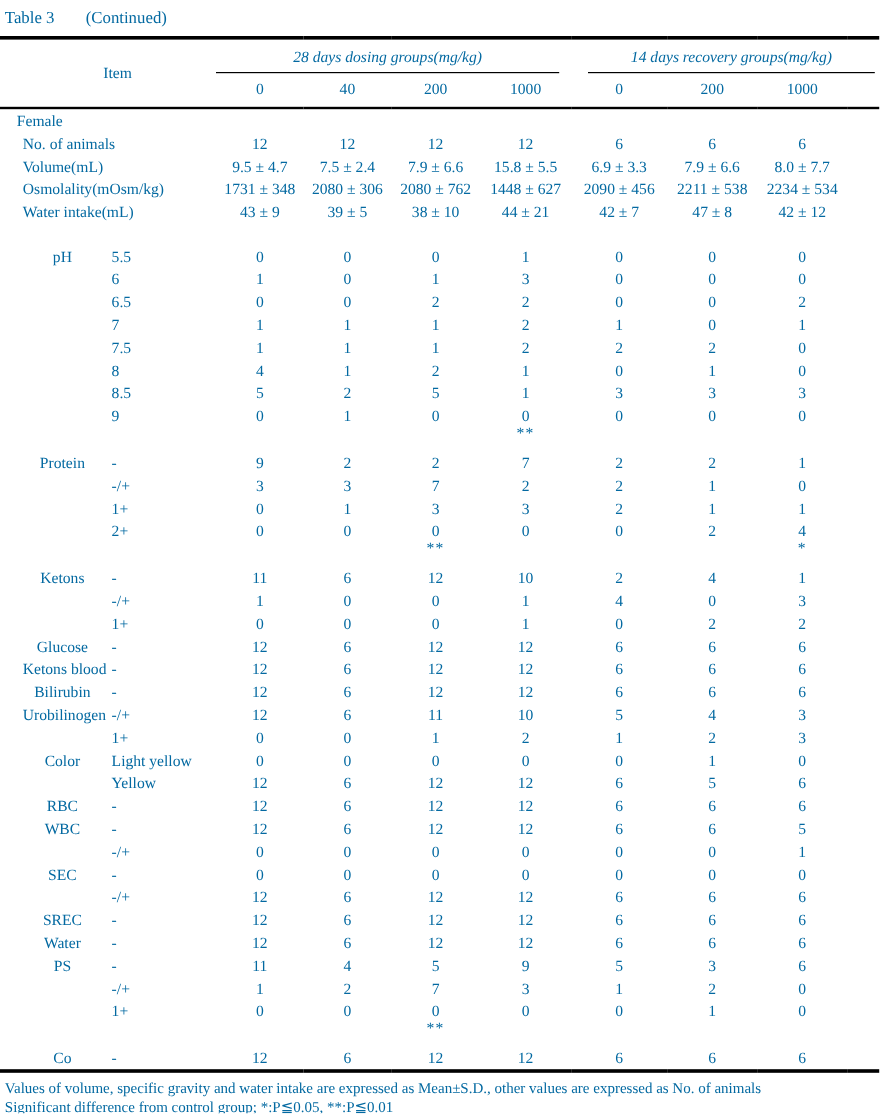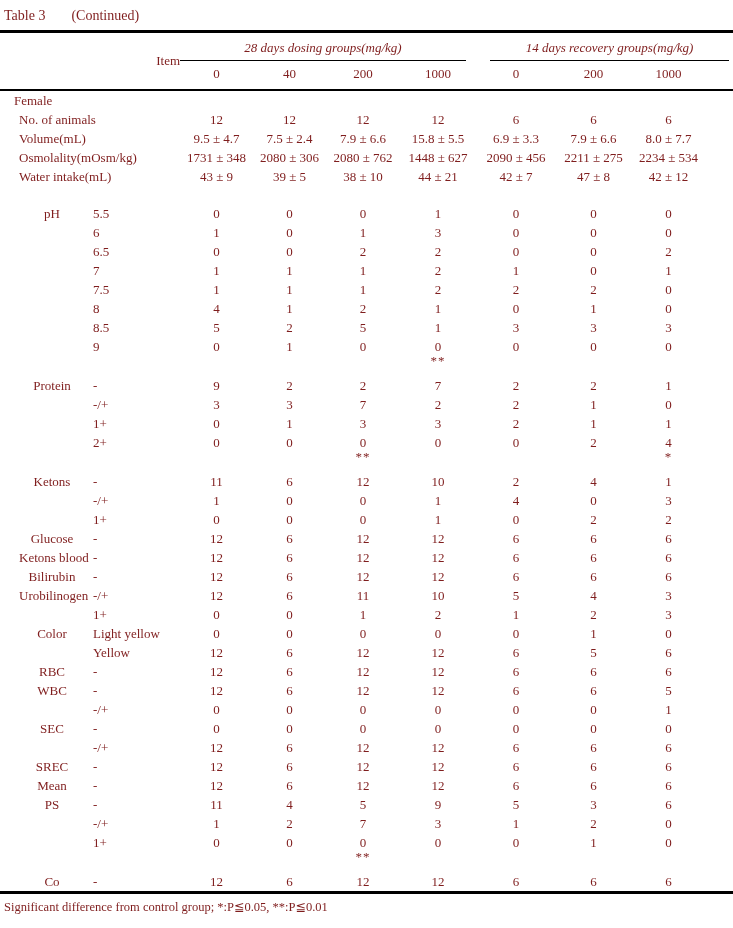--- a/index.html
+++ b/index.html
@@ -5,21 +5,21 @@
   html, body {
     margin: 0;
     padding: 0;
     background: #ffffff;
   }
   .page {
     position: relative;
     width: 733px;
     height: 928px;
     background: #ffffff;
-    color: #7f1d1d;
+    color: #0369a1;
     font-family: "Liberation Serif", "DejaVu Serif", serif;
     overflow: hidden;
   }
   .title-row {
     padding: 8px 0 0 4px;
     font-size: 14px;
     height: 22px;
   }
   .title-row .cont {
     margin-left: 26px;
@@ -34,21 +34,21 @@
   }
   thead {
     border-bottom: 2.5px solid #000;
   }
   thead th {
     font-weight: normal;
     font-size: 13px;
     padding: 0;
   }
   th.th-item {
-    text-align: right;
+    text-align: center;
     vertical-align: middle;
     padding-left: 16px;
   }
   .grp {
     padding: 7px 0 4px 0;
     border-bottom: 1px solid #000;
     text-align: center;
     white-space: nowrap;
     font-style: italic;
   }
@@ -156,21 +156,21 @@
           <td class="val-cell"></td>
         </tr>
         <tr class="data-row">
           <td class="item-cell">Osmolality(mOsm/kg)</td>
           <td class="sub-cell"></td>
           <td class="val-cell">1731 ± 348</td>
           <td class="val-cell">2080 ± 306</td>
           <td class="val-cell">2080 ± 762</td>
           <td class="val-cell">1448 ± 627</td>
           <td class="val-cell">2090 ± 456</td>
-          <td class="val-cell">2211 ± 275</td>
+          <td class="val-cell">2211 ± 538</td>
           <td class="val-cell">2234 ± 534</td>
           <td class="val-cell"></td>
         </tr>
         <tr class="data-row">
           <td class="item-cell">Water intake(mL)</td>
           <td class="sub-cell"></td>
           <td class="val-cell">43 ± 9</td>
           <td class="val-cell">39 ± 5</td>
           <td class="val-cell">38 ± 10</td>
           <td class="val-cell">44 ± 21</td>
@@ -542,21 +542,21 @@
           <td class="val-cell">12</td>
           <td class="val-cell">6</td>
           <td class="val-cell">12</td>
           <td class="val-cell">12</td>
           <td class="val-cell">6</td>
           <td class="val-cell">6</td>
           <td class="val-cell">6</td>
           <td class="val-cell"></td>
         </tr>
         <tr class="data-row">
-          <td class="item-cell">Mean</td>
+          <td class="item-cell">Water</td>
           <td class="sub-cell">-</td>
           <td class="val-cell">12</td>
           <td class="val-cell">6</td>
           <td class="val-cell">12</td>
           <td class="val-cell">12</td>
           <td class="val-cell">6</td>
           <td class="val-cell">6</td>
           <td class="val-cell">6</td>
           <td class="val-cell"></td>
         </tr>
@@ -620,16 +620,17 @@
           <td class="val-cell">12</td>
           <td class="val-cell">6</td>
           <td class="val-cell">6</td>
           <td class="val-cell">6</td>
           <td class="val-cell"></td>
         </tr>
       </tbody>
   </table>
 
   <div class="footnotes">
+    <div>Values of volume, specific gravity and water intake are expressed as Mean±S.D., other values are expressed as No. of animals</div>
     <div>Significant difference from control group; *:P≦0.05, **:P≦0.01</div>
   </div>
 
 </div>
 
 </body></html>

